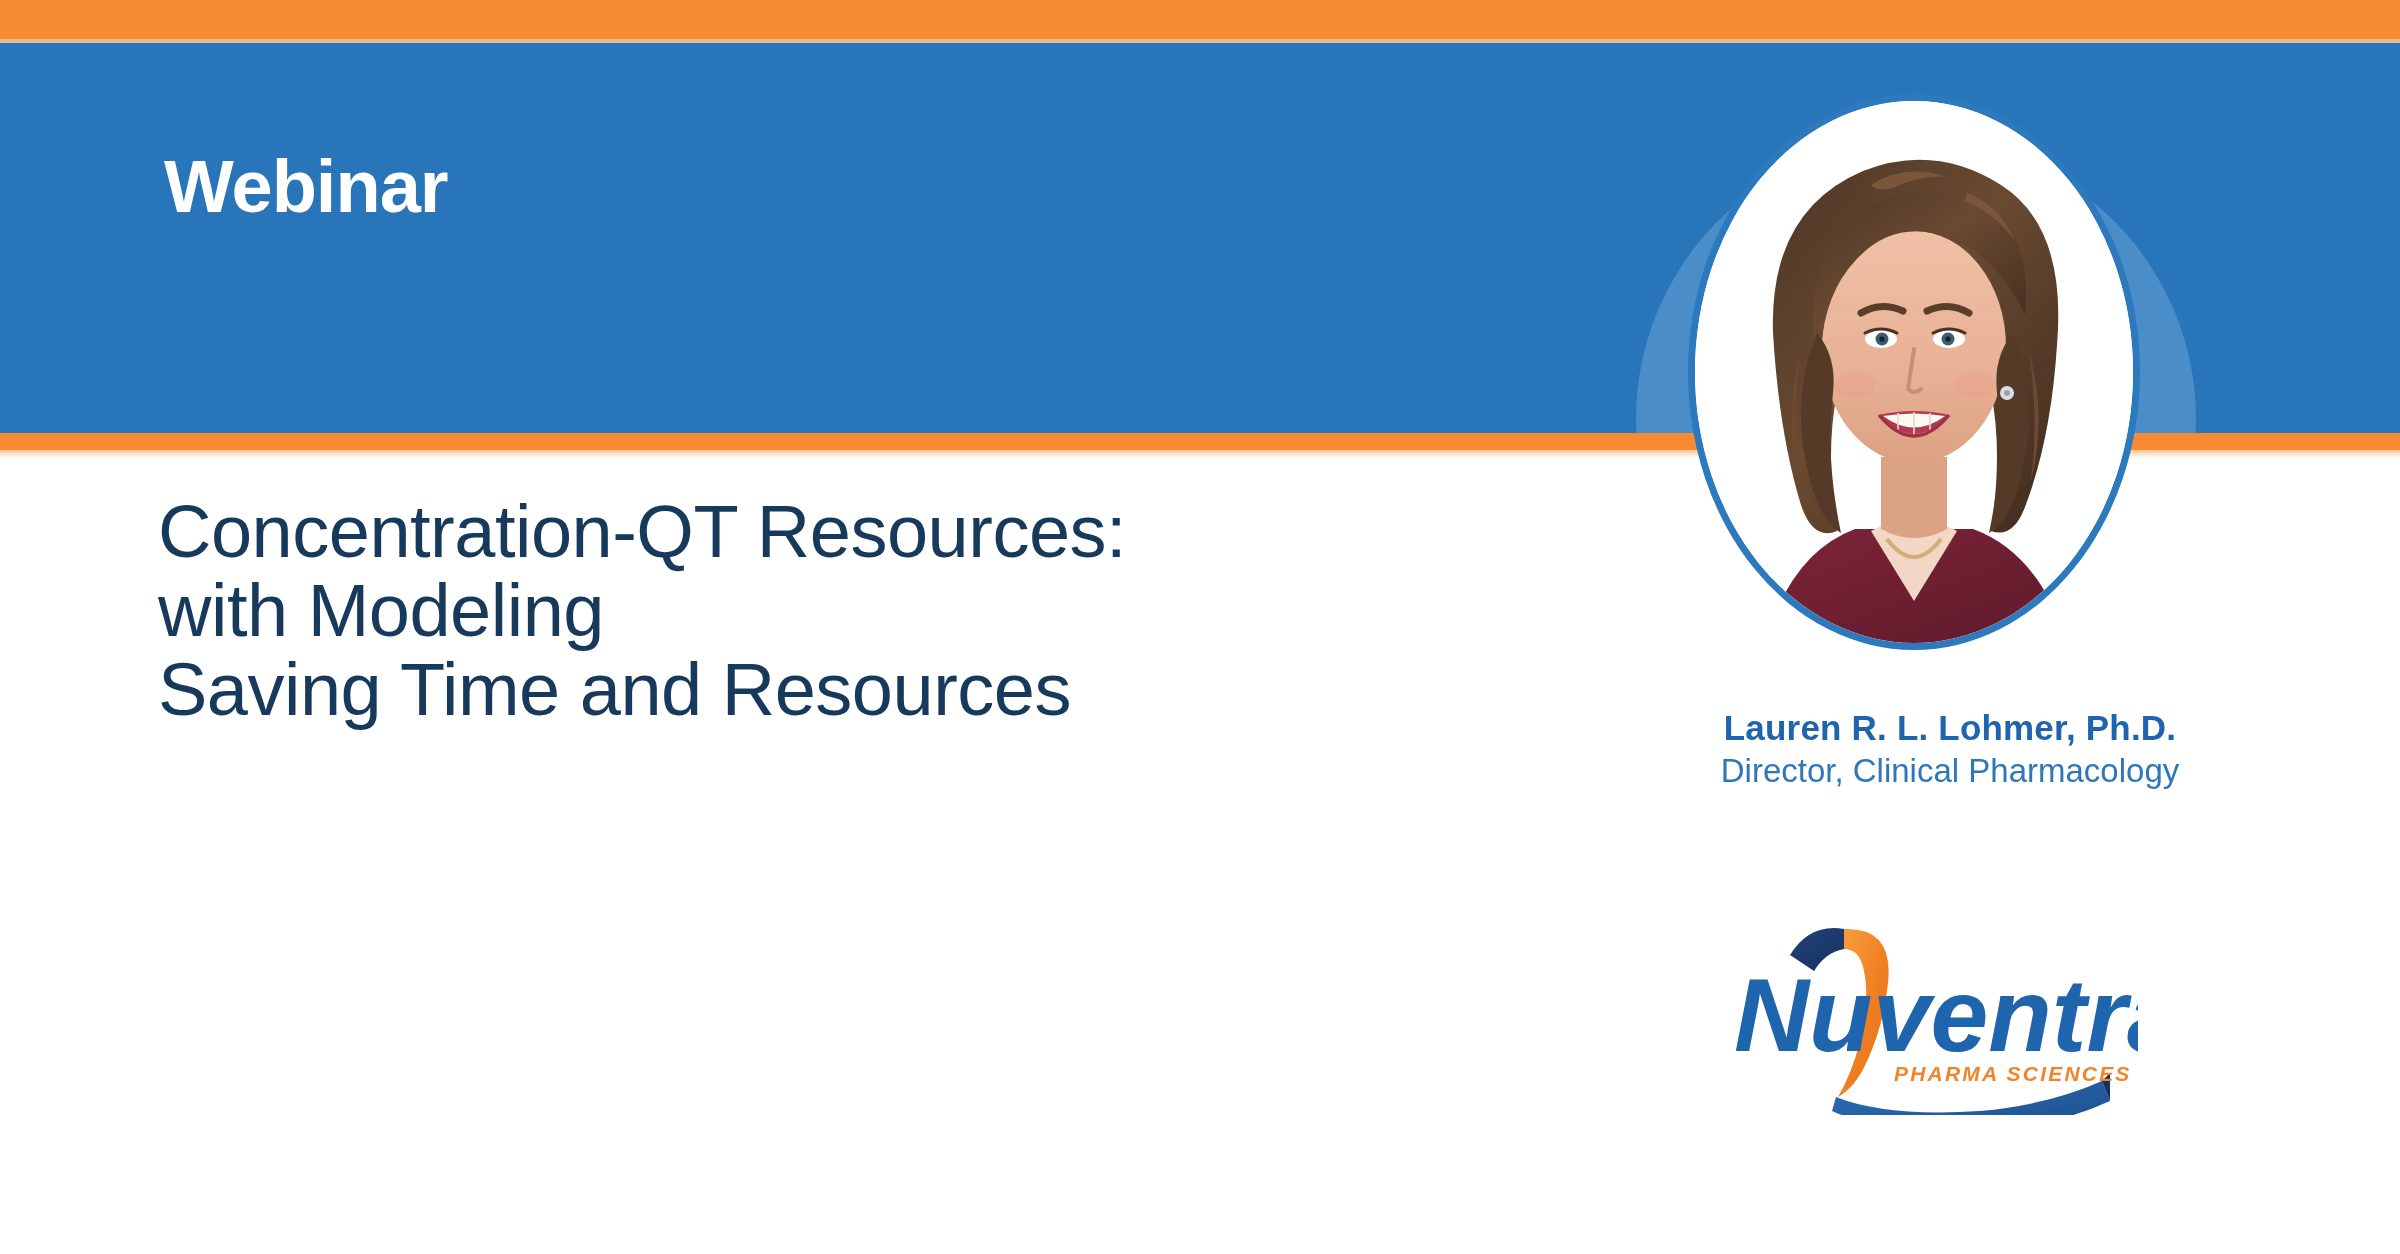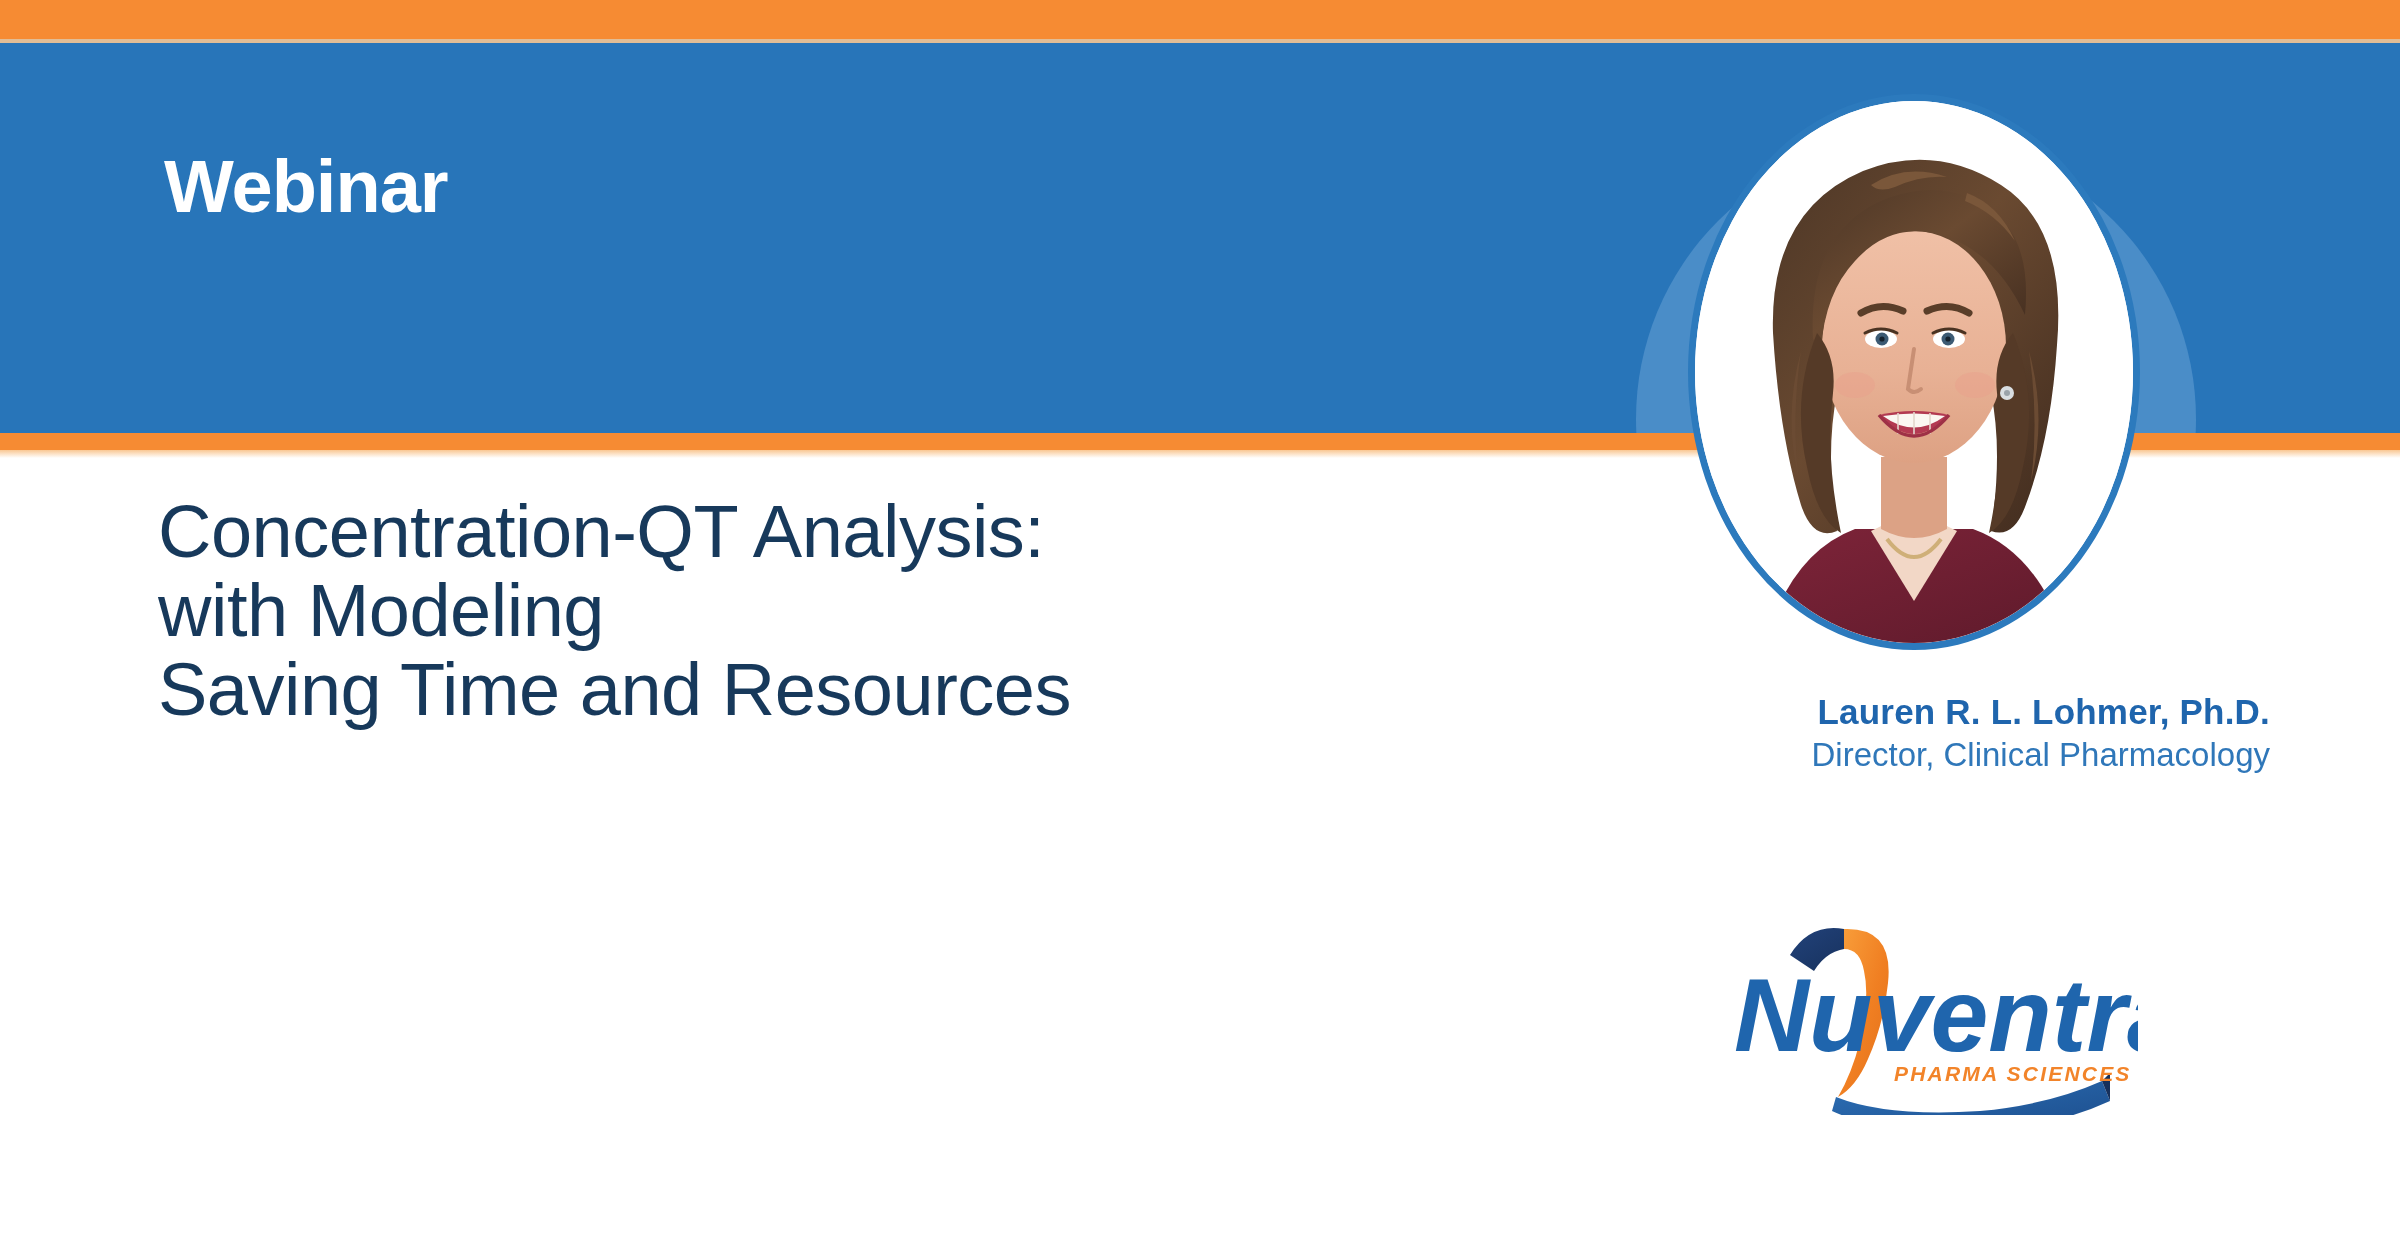--- a/index.html
+++ b/index.html
@@ -98,23 +98,23 @@
   .portrait-art {
     position: absolute;
     left: 0; top: 0; right: 0; bottom: 0;
     overflow: hidden;
   }
   .portrait-art svg { position: absolute; left: 0; top: 0; }
 
   
   .speaker {
     position: absolute;
-    left: 1630px; top: 692px;
+    left: 1630px; top: 708px;
     width: 640px;
-    text-align: right;
+    text-align: center;
   }
   .speaker-name {
     font-size: 35px;
     font-weight: bold;
     color: #1F65AD;
     letter-spacing: .2px;
     line-height: 1.15;
   }
   .speaker-role {
     margin-top: 4px;
@@ -143,21 +143,21 @@
   <div class="band-blue">
     <div class="halo"></div>
   </div>
 
   <div class="band-orange-bottom"></div>
   <div class="band-orange-bottom-fade"></div>
 
   <div class="eyebrow">Webinar</div>
 
   <div class="title">
-    <span>Concentration-QT Analysis:</span>
+    <span>Concentration-QT Resources:</span>
     <span>with Modeling</span>
     <span>Saving Time and Resources</span>
   </div>
 
   <div class="portrait-wrap">
     <div class="portrait-ring">
       <div class="portrait-art">
         <svg width="438" height="542" viewBox="0 0 438 542" xmlns="http://www.w3.org/2000/svg" aria-hidden="true">
           <defs>
             <linearGradient id="skin" x1="0" y1="0" x2="0" y2="1">

